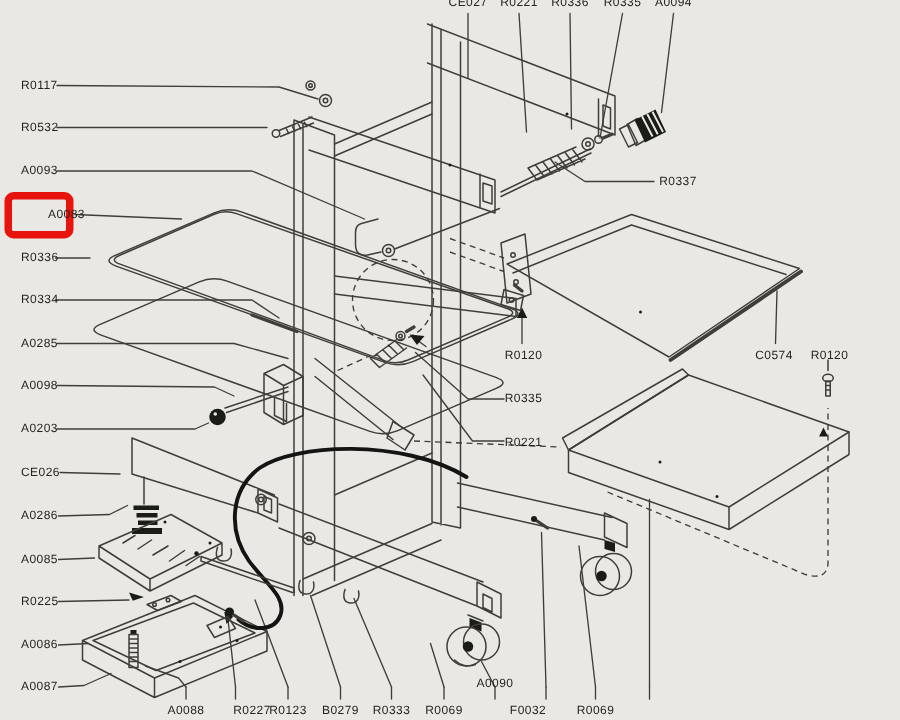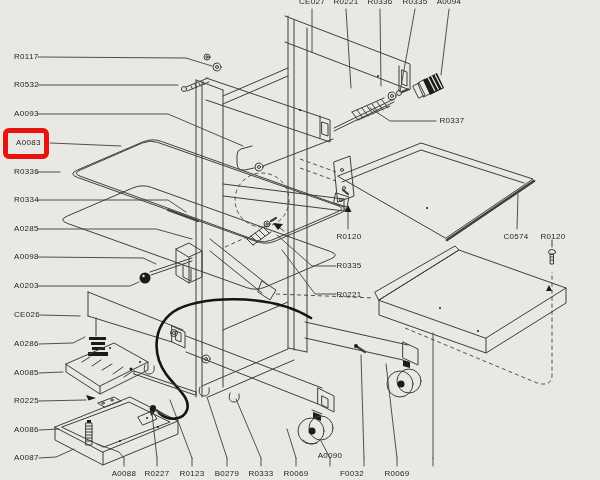--- a/index.html
+++ b/index.html
@@ -229,42 +229,42 @@
 
   <div class="lbl tc" style="left:312px;top:-3px">CE027</div>
   <div class="lbl tc" style="left:346px;top:-3px">R0221</div>
   <div class="lbl tc" style="left:380px;top:-3px">R0336</div>
   <div class="lbl tc" style="left:415px;top:-3px">R0335</div>
   <div class="lbl tc" style="left:449px;top:-3px">A0094</div>
 
   <div class="lbl lc" style="left:14px;top:57px">R0117</div>
   <div class="lbl lc" style="left:14px;top:85px">R0532</div>
   <div class="lbl lc" style="left:14px;top:114px">A0093</div>
-  <div class="lbl lc" style="left:16px;top:143px">A0083</div>
+  <div class="lbl lc" style="left:32px;top:143px">A0083</div>
   <div class="lbl lc" style="left:14px;top:172px">R0336</div>
   <div class="lbl lc" style="left:14px;top:200px">R0334</div>
   <div class="lbl lc" style="left:14px;top:229px">A0285</div>
   <div class="lbl lc" style="left:14px;top:257px">A0098</div>
   <div class="lbl lc" style="left:14px;top:286px">A0203</div>
   <div class="lbl lc" style="left:14px;top:315px">CE026</div>
   <div class="lbl lc" style="left:14px;top:344px">A0286</div>
   <div class="lbl lc" style="left:14px;top:373px">A0085</div>
   <div class="lbl lc" style="left:14px;top:401px">R0225</div>
   <div class="lbl lc" style="left:14px;top:430px">A0086</div>
   <div class="lbl lc" style="left:14px;top:458px">A0087</div>
 
   <div class="lbl cc" style="left:452px;top:121px">R0337</div>
   <div class="lbl cc" style="left:349px;top:237px">R0120</div>
   <div class="lbl cc" style="left:516px;top:237px">C0574</div>
   <div class="lbl cc" style="left:553px;top:237px">R0120</div>
   <div class="lbl cc" style="left:349px;top:266px">R0335</div>
   <div class="lbl cc" style="left:349px;top:295px">R0221</div>
 
   <div class="lbl bc" style="left:124px;top:469px">A0088</div>
-  <div class="lbl bc" style="left:157px;top:469px">R0227</div>
+  <div class="lbl bc" style="left:168px;top:469px">R0227</div>
   <div class="lbl bc" style="left:192px;top:469px">R0123</div>
   <div class="lbl bc" style="left:227px;top:469px">B0279</div>
   <div class="lbl bc" style="left:261px;top:469px">R0333</div>
   <div class="lbl bc" style="left:296px;top:469px">R0069</div>
   <div class="lbl bc" style="left:330px;top:451px">A0090</div>
   <div class="lbl bc" style="left:352px;top:469px">F0032</div>
   <div class="lbl bc" style="left:397px;top:469px">R0069</div>
   <div class="lbl bc" style="left:433px;top:493px">C0579</div>
 
 </div>

